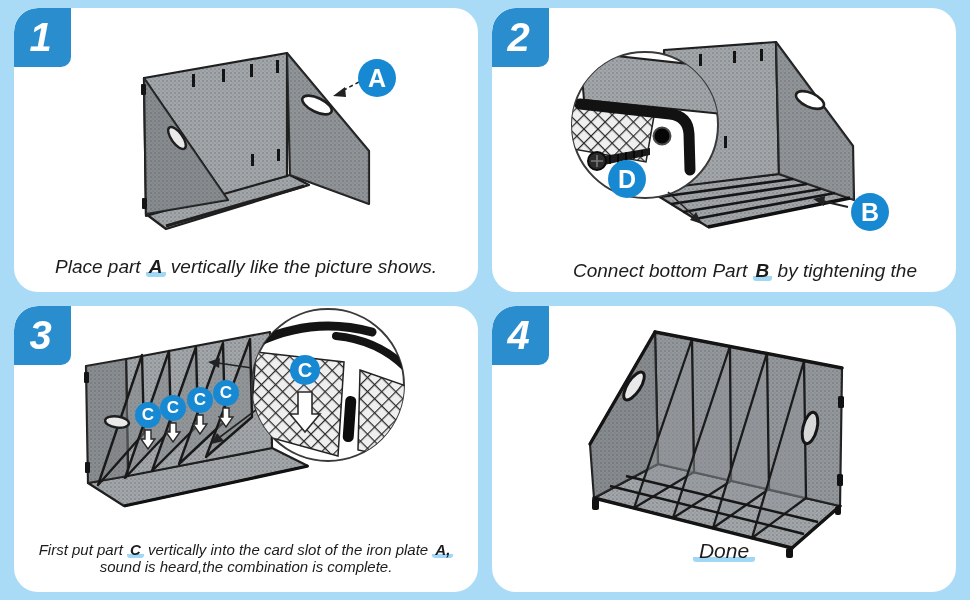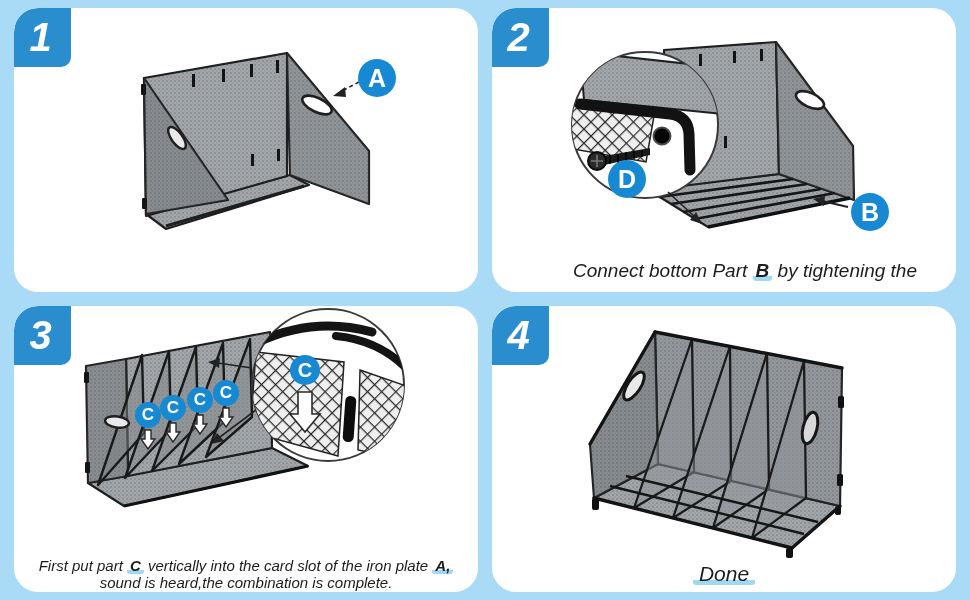--- a/index.html
+++ b/index.html
@@ -116,20 +116,23 @@
       <g>
         <line x1="345" y1="74" x2="328" y2="83" stroke="#222" stroke-width="1.6" stroke-dasharray="4 3"></line>
         <polygon points="319,88 331,79 332,89" fill="#222"></polygon>
       </g>
     </svg>
 
     <div class="lbl lbl-38" style="left:344px;top:51px;">
       <span>A</span>
     </div>
 
+    <div class="caption cap-lg" style="bottom:14px;">
+      <span>Place part </span><span class="hl">A</span><span> vertically like the picture shows.</span>
+    </div>
   </div>
 
   <div class="card">
     <div class="badge">
       <span>2</span>
     </div>
 
     <svg class="illus" width="464" height="240" viewBox="0 0 464 240">
       <defs>
         <pattern id="mesh2" width="4" height="4" patternUnits="userSpaceOnUse">
@@ -308,21 +311,21 @@
     <div class="lbl lbl-26" style="left:173px;top:81px;">
       <span>C</span>
     </div>
     <div class="lbl lbl-26" style="left:199px;top:74px;">
       <span>C</span>
     </div>
     <div class="lbl lbl-30" style="left:276px;top:49px;">
       <span>C</span>
     </div>
 
-    <div class="caption cap-sm" style="bottom:0;">
+    <div class="caption cap-sm" style="bottom:16px;">
       <div><span>First put part </span><span class="hl">C</span><span> vertically into the card slot of the iron plate </span><span class="hl">A,</span></div>
       <div><span>sound is heard,the combination is complete.</span></div>
     </div>
   </div>
 
   <div class="card">
     <div class="badge">
       <span>4</span>
     </div>
 
@@ -370,18 +373,18 @@
 
       <g fill="#111">
         <rect x="346" y="90" width="6" height="12" rx="1.5"></rect>
         <rect x="345" y="168" width="6" height="12" rx="1.5"></rect>
         <rect x="100" y="192" width="7" height="12" rx="2"></rect>
         <rect x="294" y="242" width="7" height="10" rx="2"></rect>
         <rect x="343" y="200" width="6" height="9" rx="2"></rect>
       </g>
     </svg>
 
-    <div class="caption cap-done" style="bottom:5px;">
+    <div class="caption cap-done" style="bottom:28px;">
       <span class="hl-full">Done</span>
     </div>
   </div>
 
 </div>
 
 </body></html>

